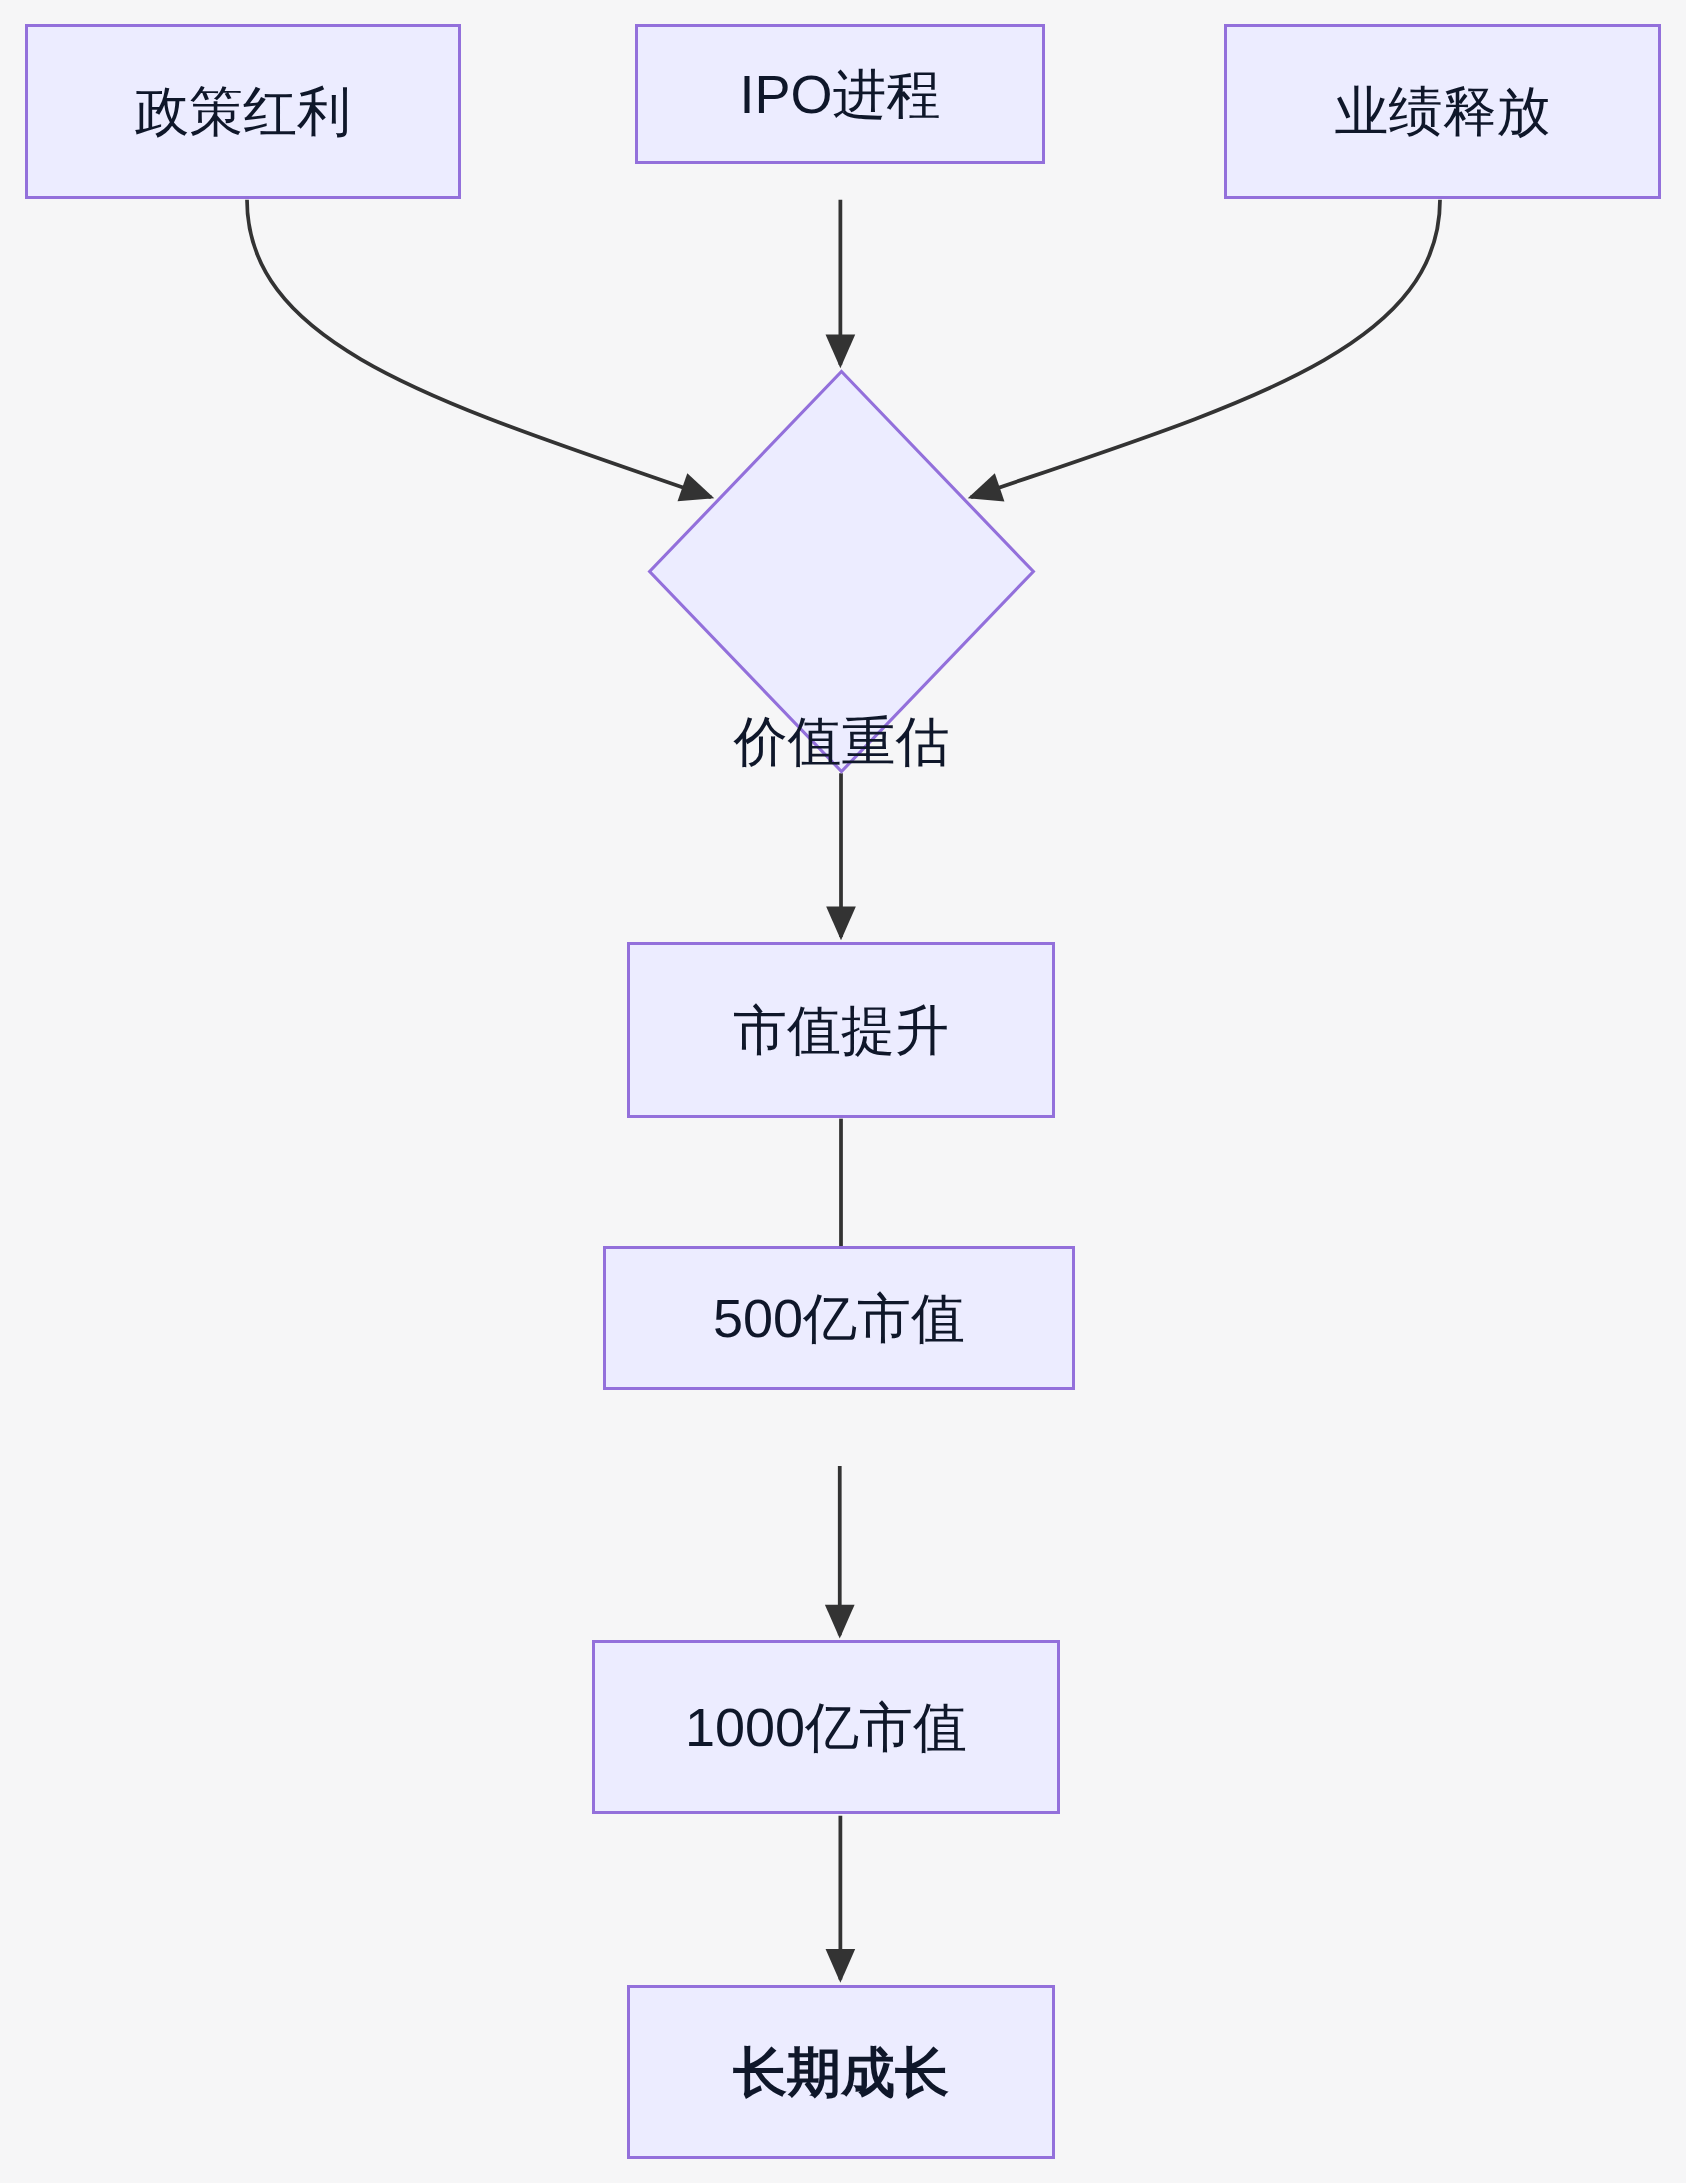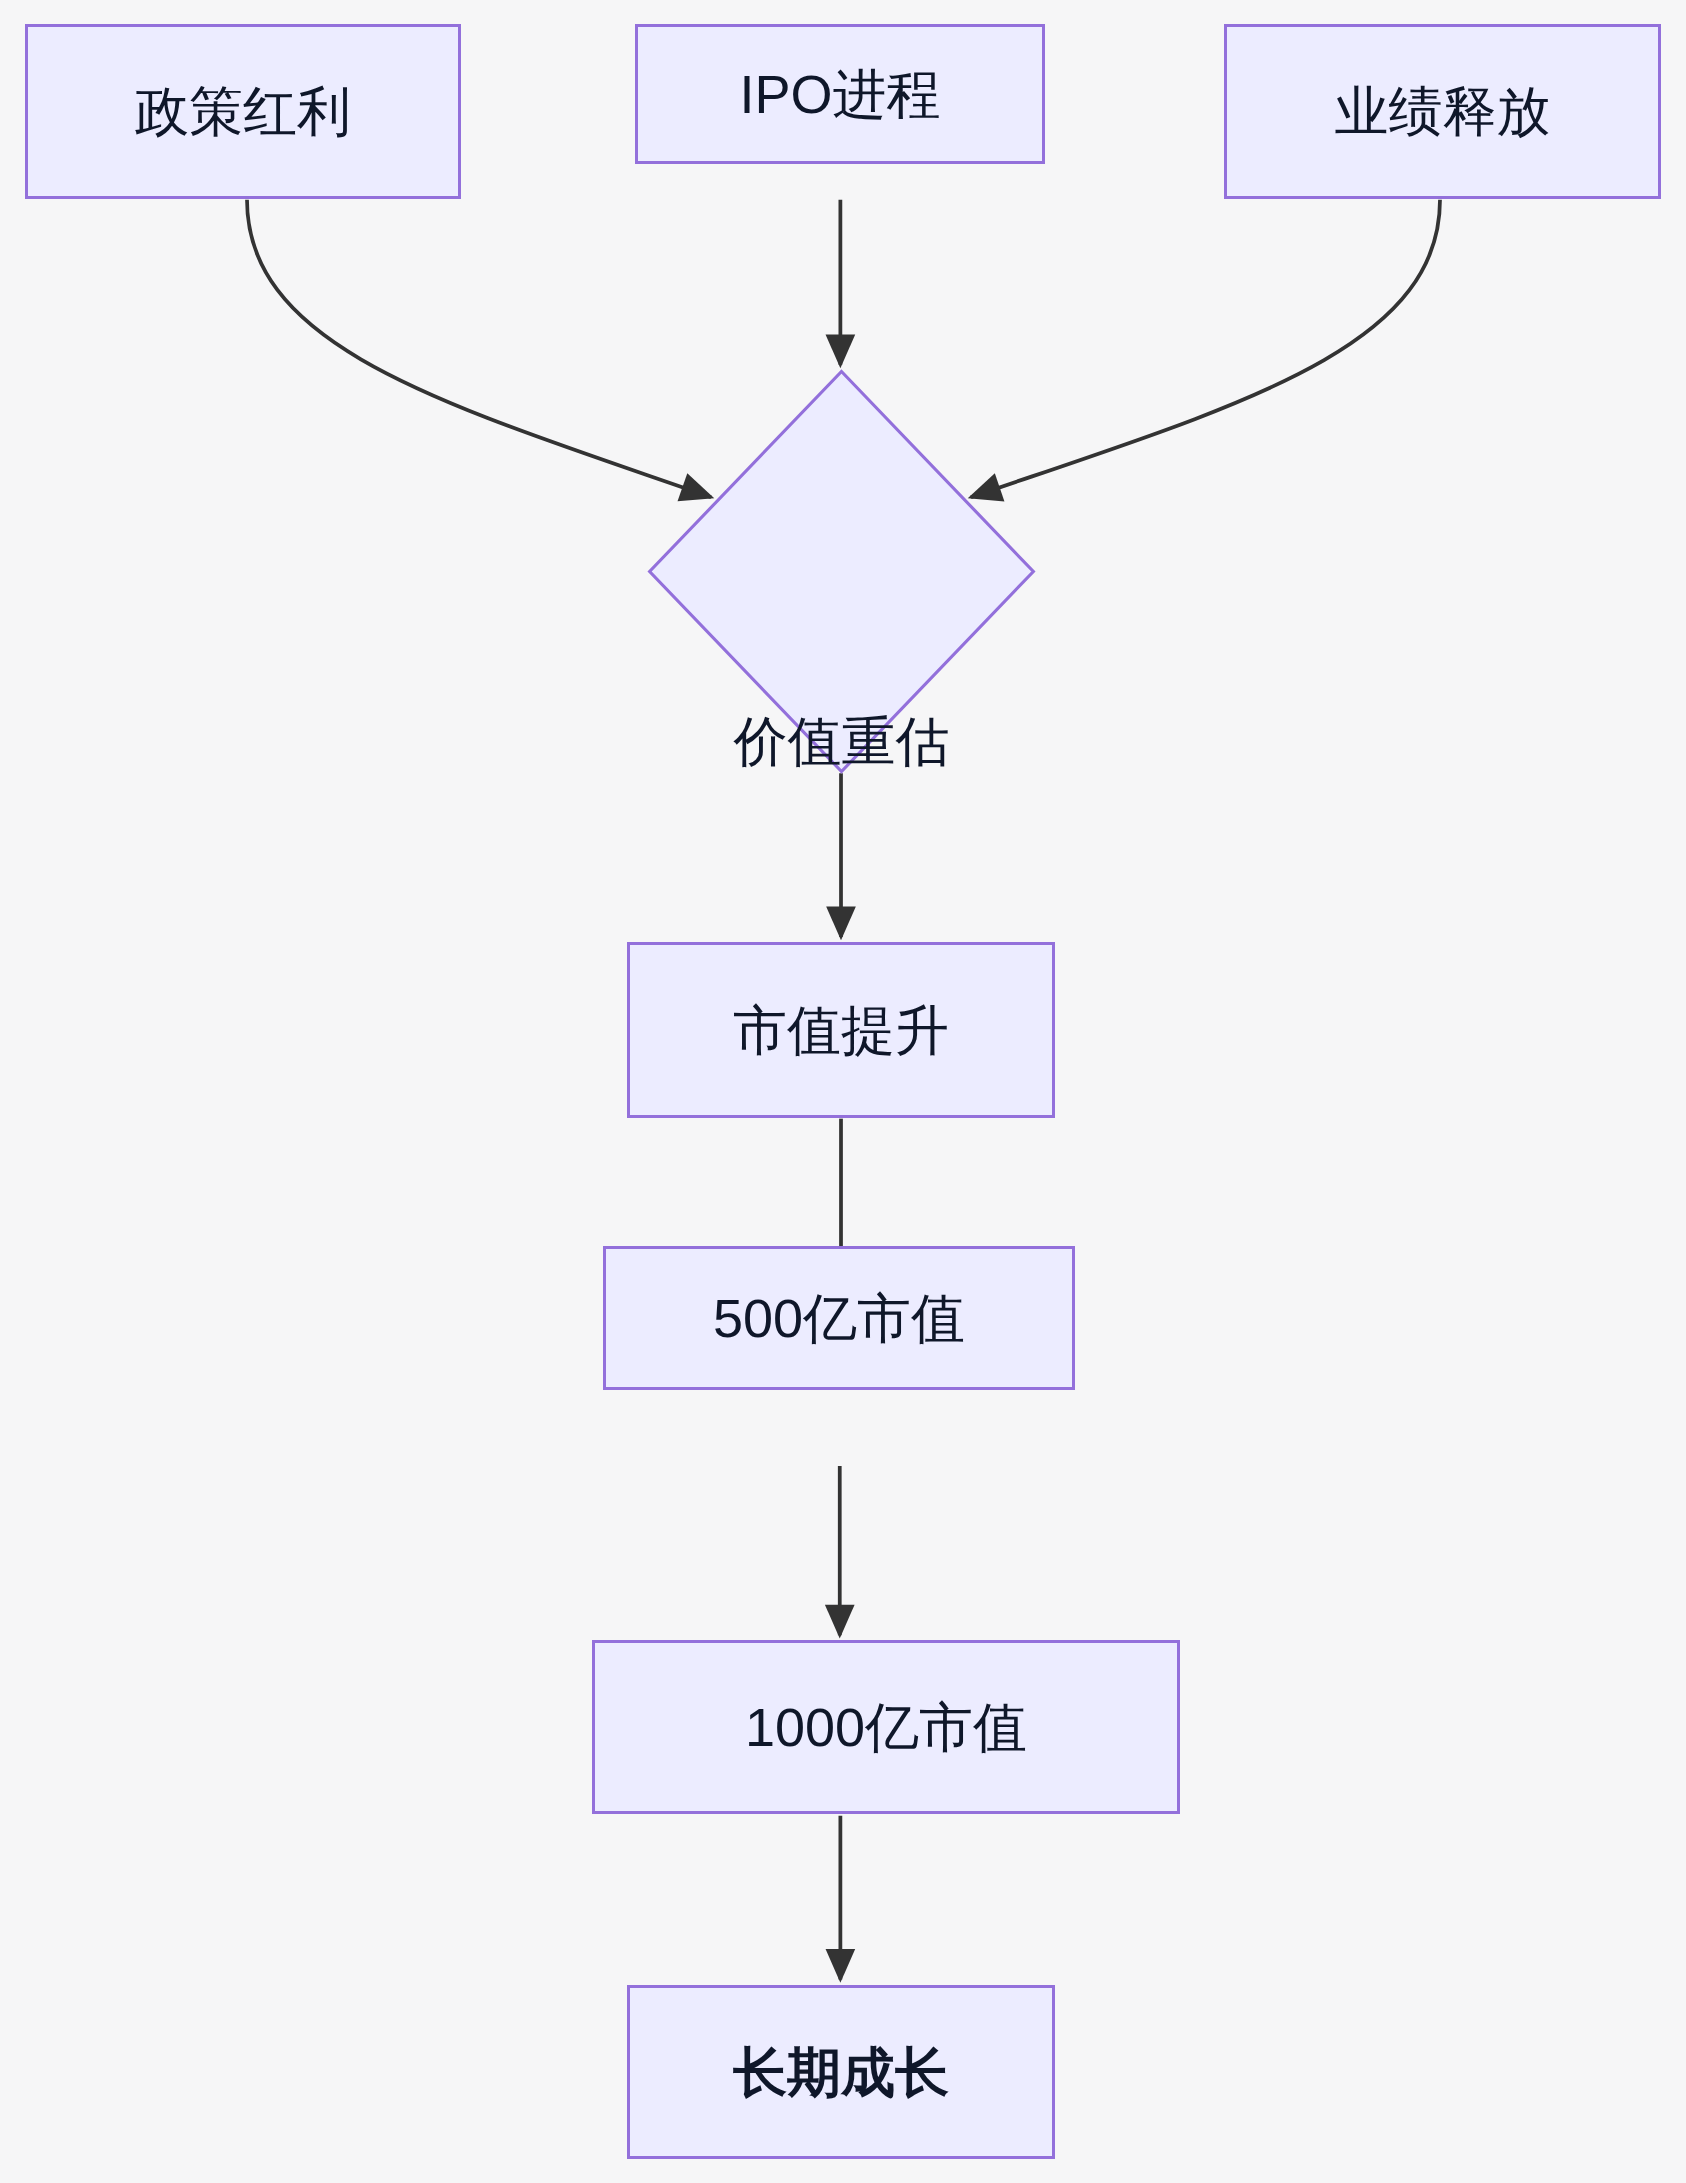--- a/index.html
+++ b/index.html
@@ -73,21 +73,21 @@
   </div>
 
   <div class="node" style="left:627px;top:942px;width:428px;height:176px;">
     <span class="label">市值提升</span>
   </div>
 
   <div class="node" style="left:603px;top:1246px;width:472px;height:144px;">
     <span class="label">500亿市值</span>
   </div>
 
-  <div class="node" style="left:592px;top:1640px;width:588px;height:174px;">
+  <div class="node" style="left:592px;top:1640px;width:468px;height:174px;">
     <span class="label">1000亿市值</span>
   </div>
 
   <div class="node" style="left:627px;top:1985px;width:428px;height:174px;font-weight:bold;">
     <span class="label">长期成长</span>
   </div>
 
 </div>
 
 

